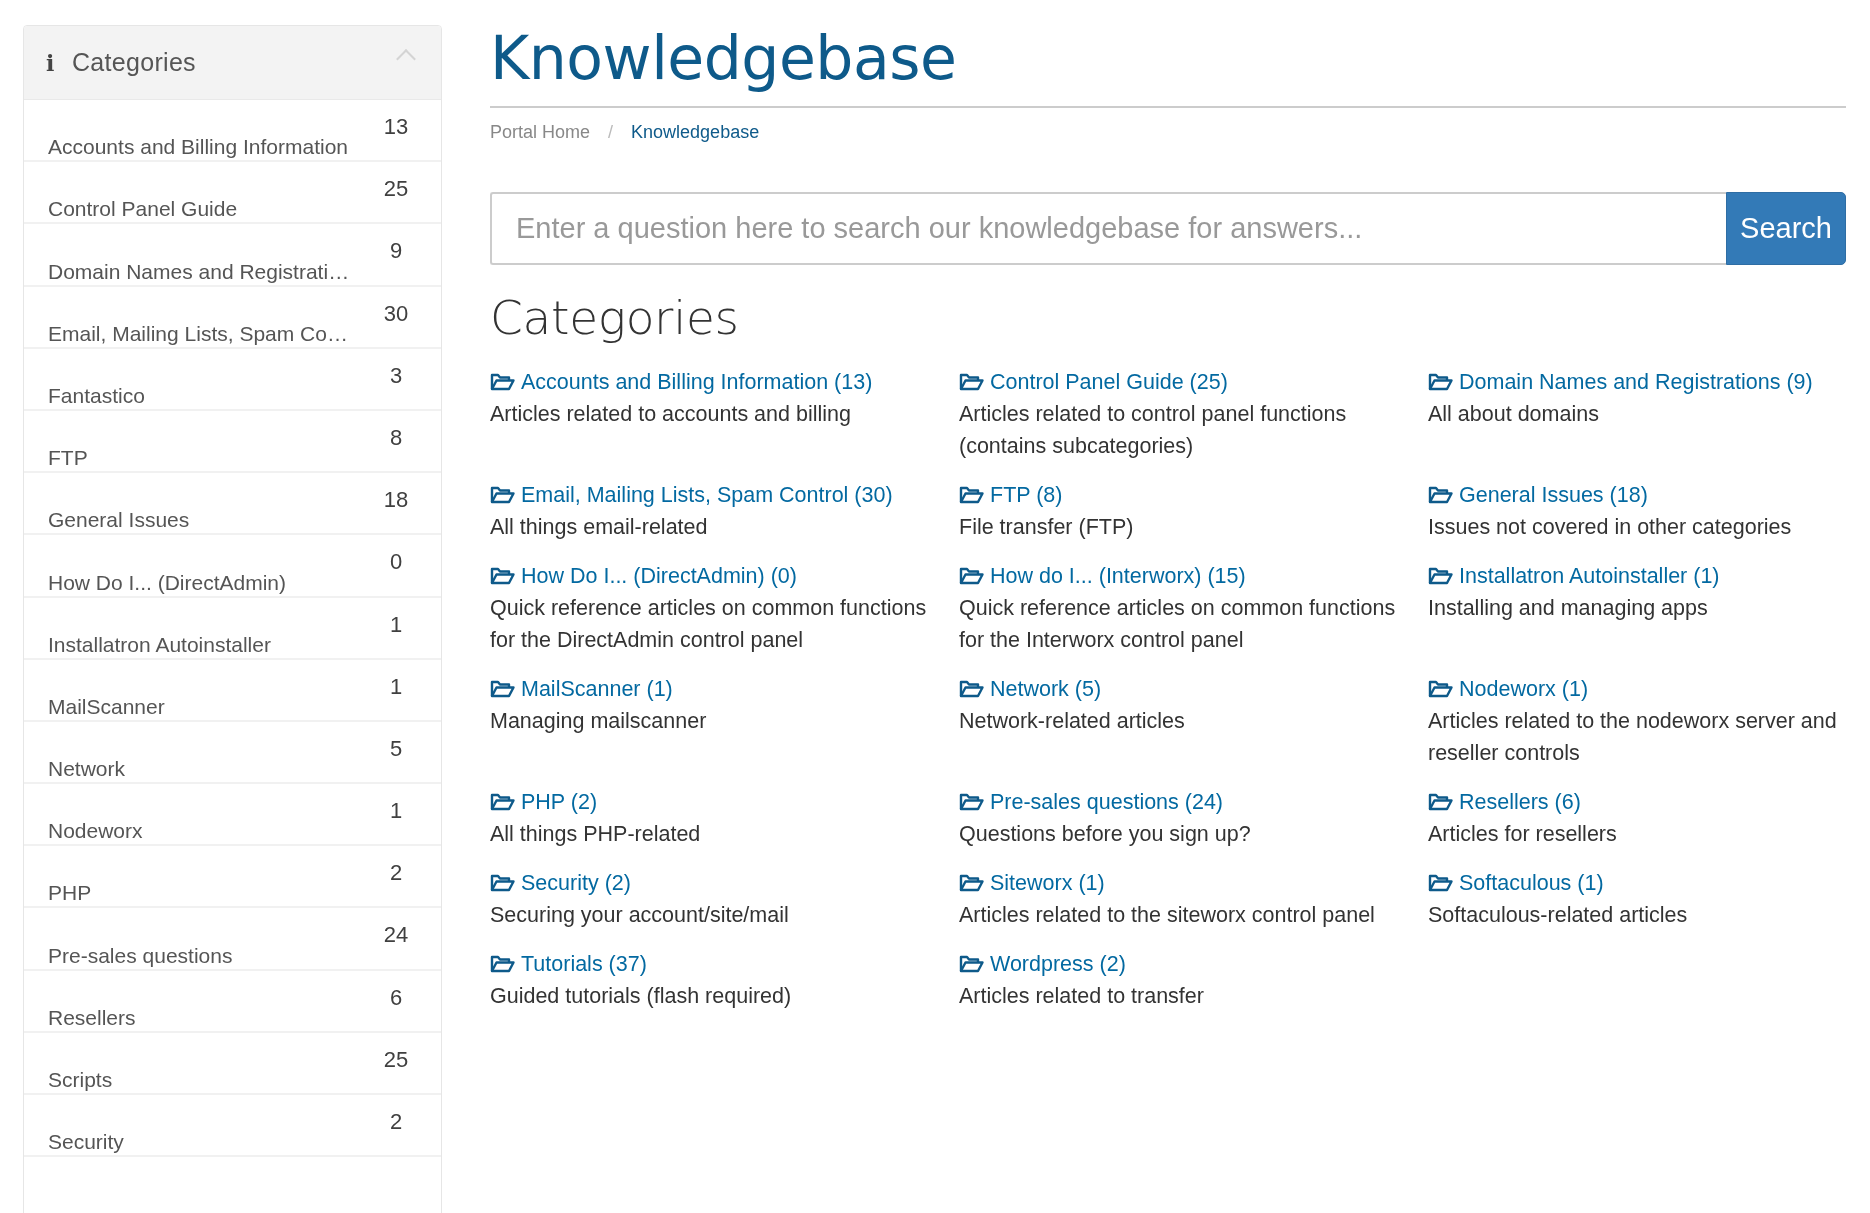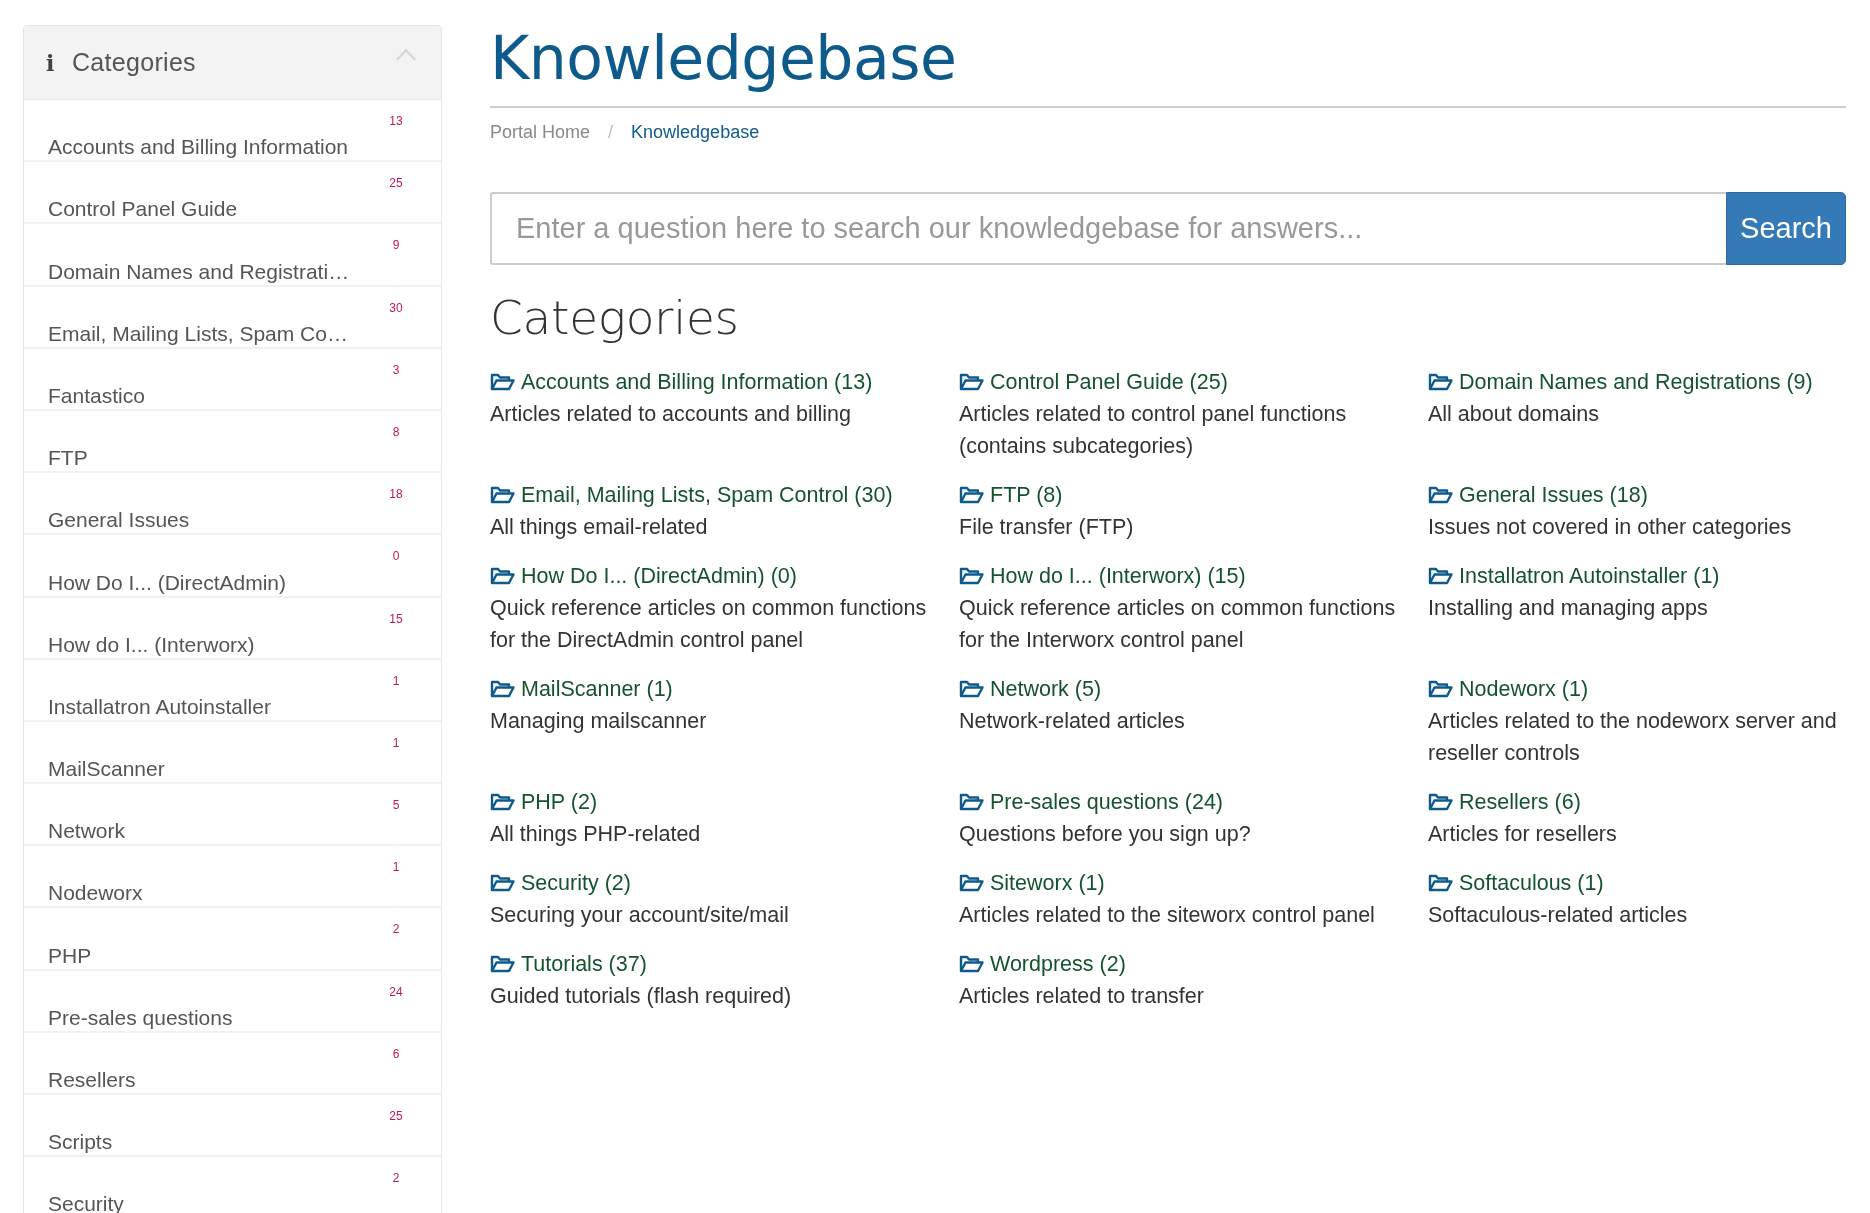--- a/index.html
+++ b/index.html
@@ -29,21 +29,21 @@
   .sb-item {
     height: 62.2px; border-bottom: 2px solid #f1f1f1; display: flex; align-items: flex-end;
     padding: 0 30px 1px 24px; position: relative; cursor: pointer;
   }
   .sb-item-label {
     font-size: 21px; color: #555; white-space: nowrap; overflow: hidden; text-overflow: ellipsis;
     max-width: 310px; font-family: "Liberation Sans", sans-serif;
   }
   .sb-badge {
     position: absolute; right: 30px; top: 14px; width: 30px; text-align: center;
-    font-size: 12px; color: #be185d; font-family: "Liberation Sans", sans-serif;
+    font-size: 22px; color: #404040; font-family: "Liberation Sans", sans-serif;
   }
 
   
   .main { position: absolute; left: 490px; top: 0; width: 1356px; }
   .page-title {
     position: absolute; left: 0; top: 22px; font-size: 60px; color: #0e5a8a;
     font-family: "DejaVu Sans", sans-serif; font-weight: normal; letter-spacing: -0.5px; line-height: 1.2;
   }
   .title-rule { position: absolute; left: 0; top: 106px; width: 1356px; height: 2px; background: #cccccc; }
   .breadcrumb { position: absolute; left: 0; top: 122px; font-size: 18px; display: flex; gap: 16px; font-family: "Liberation Sans", sans-serif; }
@@ -66,21 +66,21 @@
     position: absolute; left: 0; top: 290px; font-size: 47px; color: #333; font-weight: 300;
     font-family: "DejaVu Sans", sans-serif; letter-spacing: -0.3px;
   }
 
   .cat-grid {
     position: absolute; left: 0; top: 366px; width: 1410px;
     display: grid; grid-template-columns: 469px 469px 469px; row-gap: 17px;
   }
   .cat { padding-right: 18px; }
   .cat-link {
-    display: inline; color: #14532d; text-decoration: none; font-size: 21.5px; line-height: 32px;
+    display: inline; color: #0369a1; text-decoration: none; font-size: 21.5px; line-height: 32px;
     font-family: "Liberation Sans", sans-serif; cursor: pointer;
   }
   .folder-icon { display: inline-block; width: 25px; height: 18px; vertical-align: -2px; margin-right: 6px; }
   .cat-desc { font-size: 21.5px; line-height: 32px; color: #333; font-family: "Liberation Sans", sans-serif; }
 </style>
 </head>
 <body>
 
 <aside class="sidebar">
   <div class="sb-header">
@@ -113,24 +113,20 @@
     <span class="sb-item-label">FTP</span>
     <span class="sb-badge">8</span>
   </li>
       <li class="sb-item">
     <span class="sb-item-label">General Issues</span>
     <span class="sb-badge">18</span>
   </li>
       <li class="sb-item">
     <span class="sb-item-label">How Do I... (DirectAdmin)</span>
     <span class="sb-badge">0</span>
-  </li>
-      <li class="sb-item">
-    <span class="sb-item-label">How do I... (Interworx)</span>
-    <span class="sb-badge">15</span>
   </li>
       <li class="sb-item">
     <span class="sb-item-label">Installatron Autoinstaller</span>
     <span class="sb-badge">1</span>
   </li>
       <li class="sb-item">
     <span class="sb-item-label">MailScanner</span>
     <span class="sb-badge">1</span>
   </li>
       <li class="sb-item">

